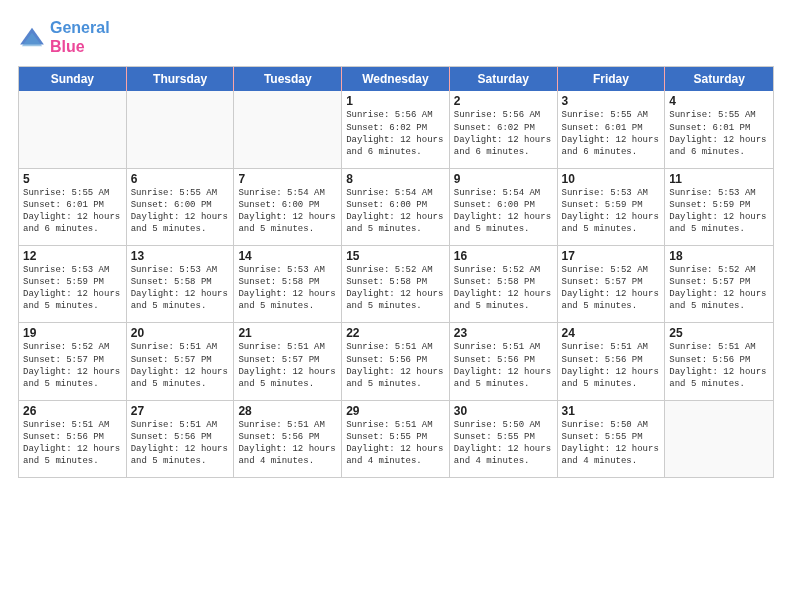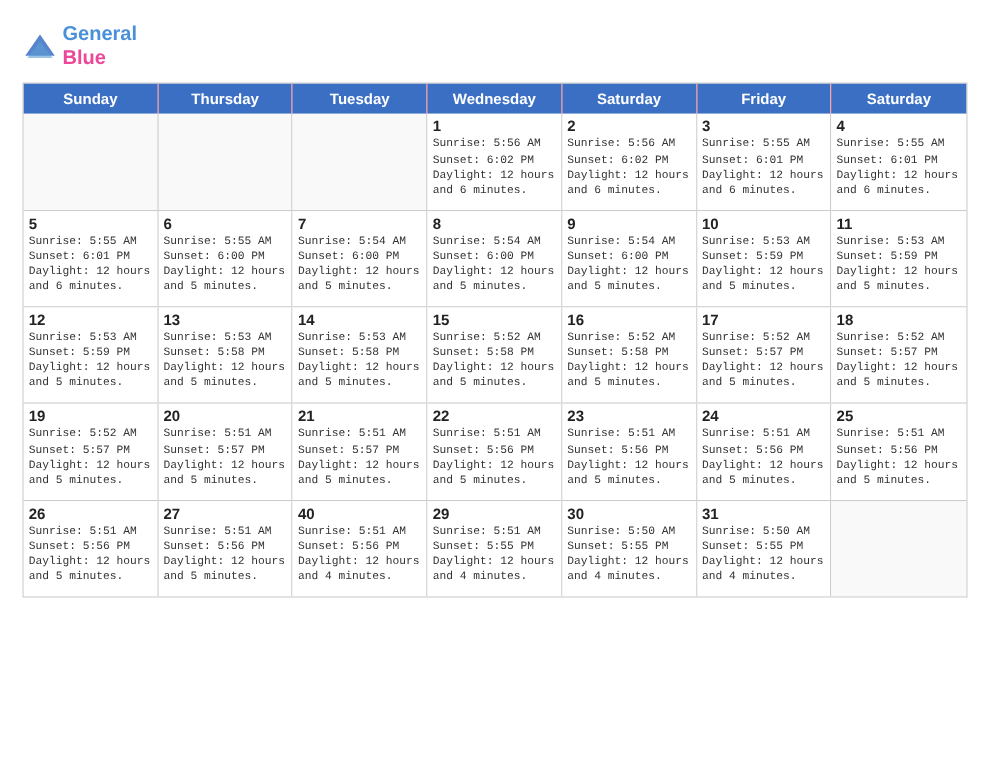--- a/index.html
+++ b/index.html
@@ -339,21 +339,21 @@
 and 5 minutes.</div>
           </div>
           <div class="cal-cell">
             <span class="day-num">27</span>
             <div class="day-info">Sunrise: 5:51 AM
 Sunset: 5:56 PM
 Daylight: 12 hours
 and 5 minutes.</div>
           </div>
           <div class="cal-cell">
-            <span class="day-num">40</span>
+            <span class="day-num">28</span>
             <div class="day-info">Sunrise: 5:51 AM
 Sunset: 5:56 PM
 Daylight: 12 hours
 and 4 minutes.</div>
           </div>
           <div class="cal-cell">
             <span class="day-num">29</span>
             <div class="day-info">Sunrise: 5:51 AM
 Sunset: 5:55 PM
 Daylight: 12 hours

